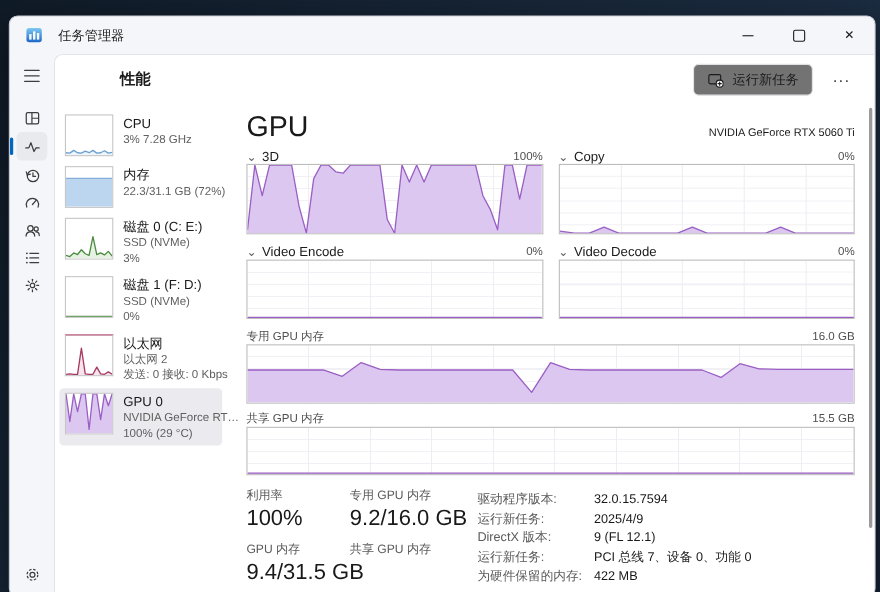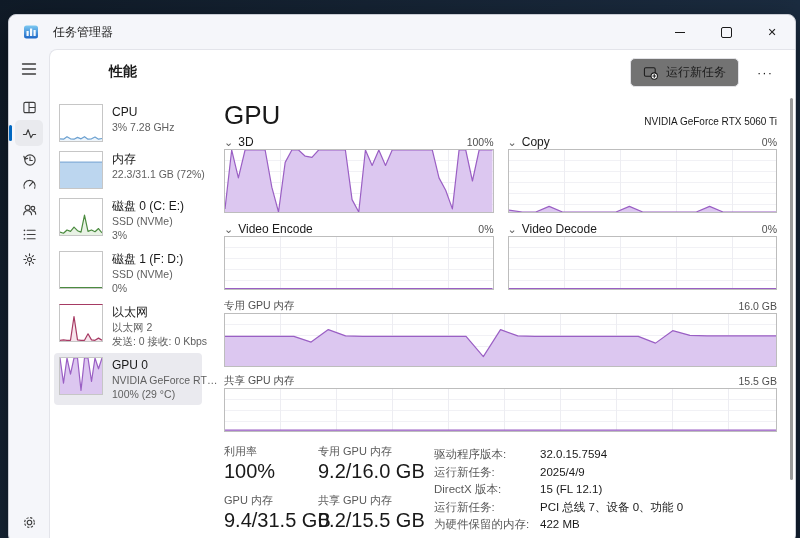--- a/index.html
+++ b/index.html
@@ -394,27 +394,26 @@
             <div class="stat-col1">
               <div class="stat-label">利用率</div>
               <div class="stat-value">100%</div>
               <div class="stat-label">GPU 内存</div>
               <div class="stat-value">9.4/31.5 GB</div>
             </div>
             <div class="stat-col2">
               <div class="stat-label">专用 GPU 内存</div>
               <div class="stat-value">9.2/16.0 GB</div>
               <div class="stat-label">共享 GPU 内存</div>
-              <div class="stat-value">0.2/15.5 GB</div>
 
             </div>
             <div class="details-col">
               <div class="drow"><span class="dlabel">驱动程序版本:</span><span class="dvalue">32.0.15.7594</span></div>
               <div class="drow"><span class="dlabel">运行新任务:</span><span class="dvalue">2025/4/9</span></div>
-              <div class="drow"><span class="dlabel">DirectX 版本:</span><span class="dvalue">15 (FL 12.1)</span></div>
+              <div class="drow"><span class="dlabel">DirectX 版本:</span><span class="dvalue">9 (FL 12.1)</span></div>
               <div class="drow"><span class="dlabel">运行新任务:</span><span class="dvalue">PCI 总线 7、设备 0、功能 0</span></div>
               <div class="drow"><span class="dlabel">为硬件保留的内存:</span><span class="dvalue">422 MB</span></div>
             </div>
           </div>
 
           <div class="vscroll"></div>
         </div>
       </div>
     </div>
   </div>

